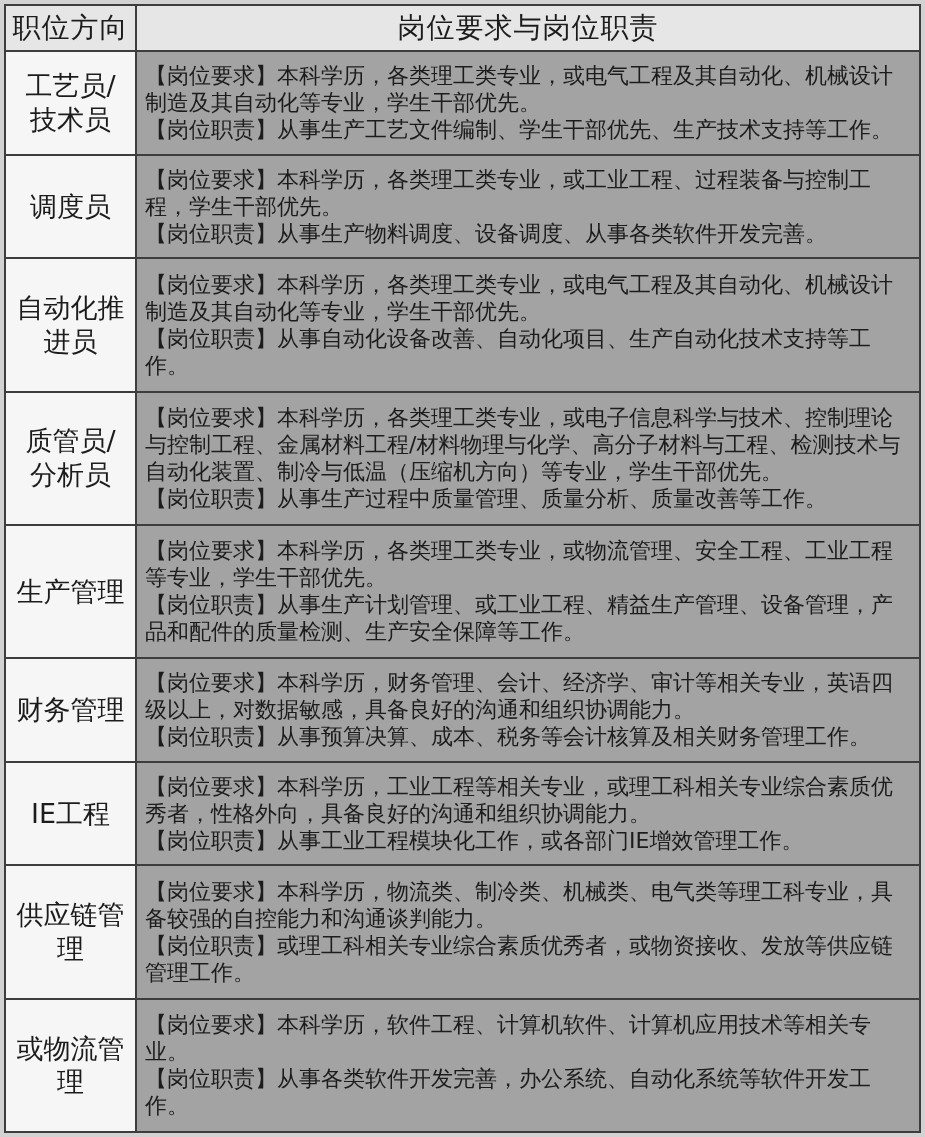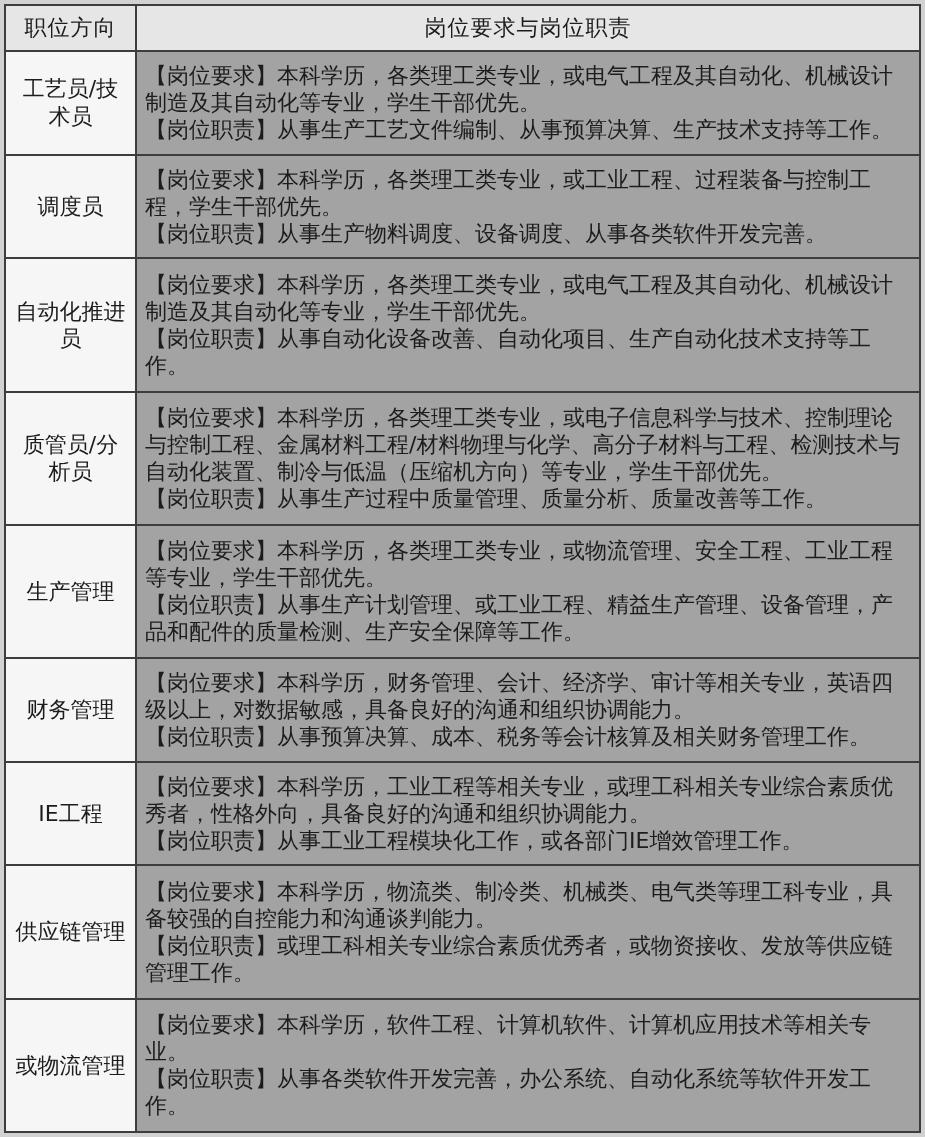--- a/index.html
+++ b/index.html
@@ -25,29 +25,29 @@
   }
   table.job-table col.c-pos { width: 131px; }
   table.job-table th,
   table.job-table td {
     border: 2px solid #3d3d3d;
     vertical-align: middle;
     color: #1c1c1c;
   }
   thead th {
     background: #e6e6e6;
-    font-size: 22px;
+    font-size: 28px;
     font-weight: normal;
     height: 42px;
     text-align: center;
     letter-spacing: 1px;
   }
   td.pos-cell {
     background: #f6f6f6;
-    font-size: 22px;
+    font-size: 27px;
     text-align: center;
     padding: 4px 6px;
     line-height: 1.25;
     margin-left: 30px;
   }
   td.desc-cell {
     background: #a3a3a3;
     font-size: 22px;
     text-align: left;
     padding: 6px 8px 6px 8px;
@@ -68,21 +68,21 @@
       <tr>
         <th>职位方向</th>
         <th>岗位要求与岗位职责</th>
       </tr>
     </thead>
     <tbody id="table-body">
   <tr>
     <td class="pos-cell">工艺员/技术员</td>
     <td class="desc-cell">
       <p class="para">【岗位要求】本科学历，各类理工类专业，或电气工程及其自动化、机械设计制造及其自动化等专业，学生干部优先。</p>
-      <p class="para">【岗位职责】从事生产工艺文件编制、从事预算决算、生产技术支持等工作。</p>
+      <p class="para">【岗位职责】从事生产工艺文件编制、学生干部优先、生产技术支持等工作。</p>
     </td>
   </tr>
 
   <tr>
     <td class="pos-cell">调度员</td>
     <td class="desc-cell">
       <p class="para">【岗位要求】本科学历，各类理工类专业，或工业工程、过程装备与控制工程，学生干部优先。</p>
       <p class="para">【岗位职责】从事生产物料调度、设备调度、从事各类软件开发完善。</p>
     </td>
   </tr>

